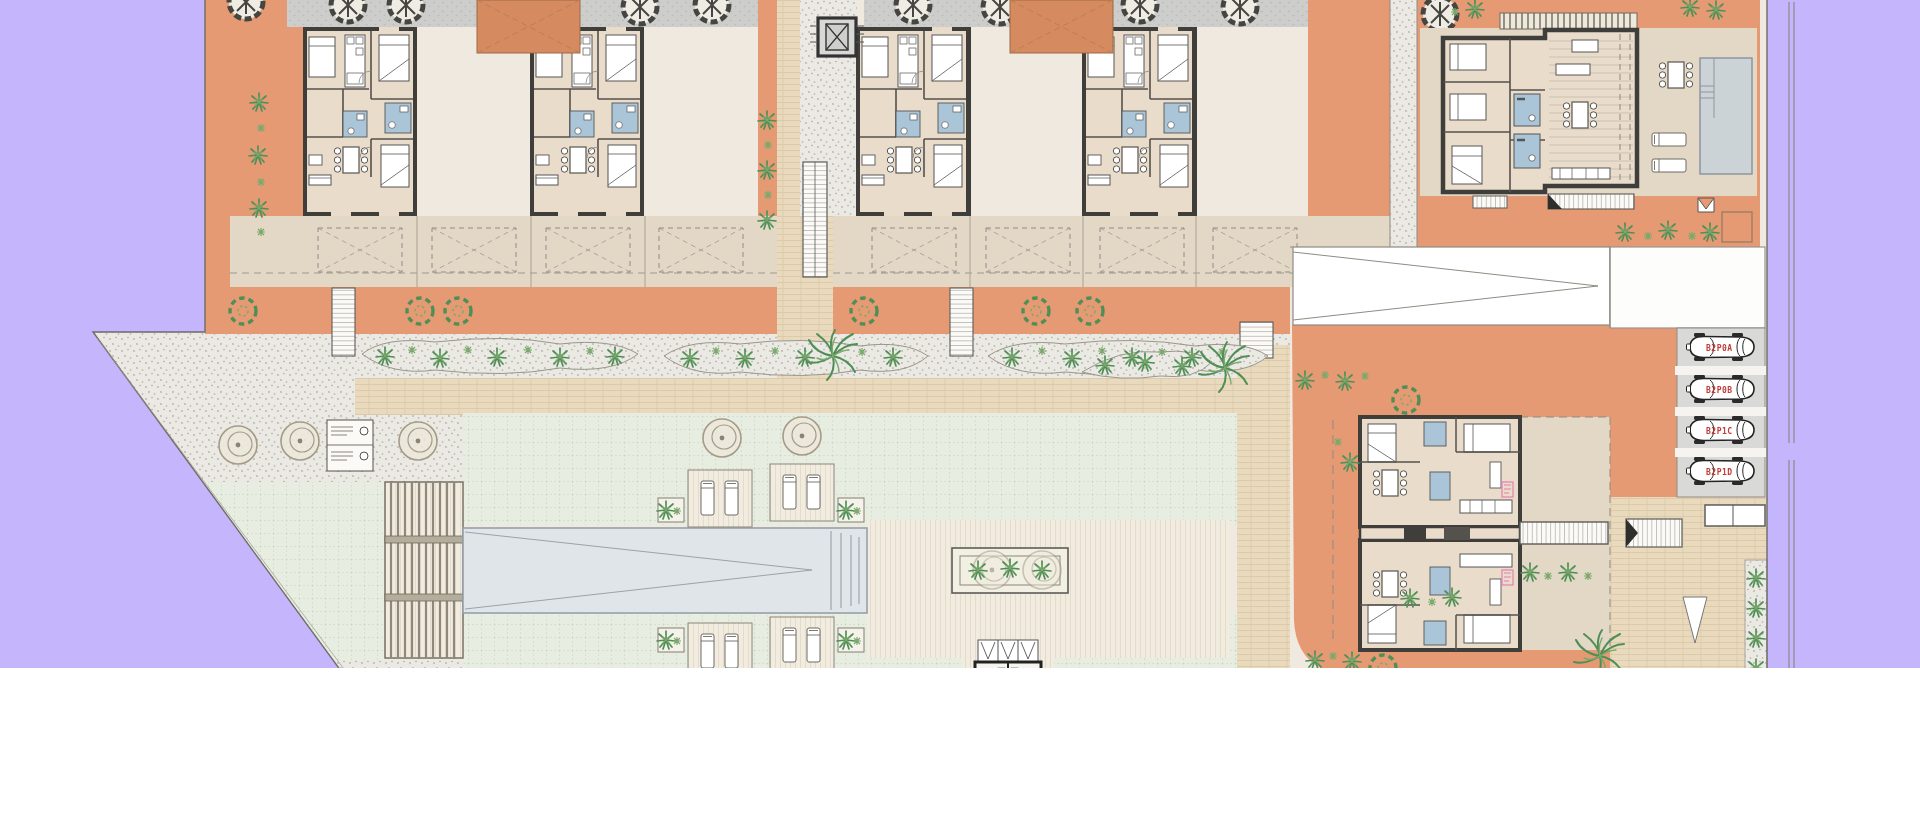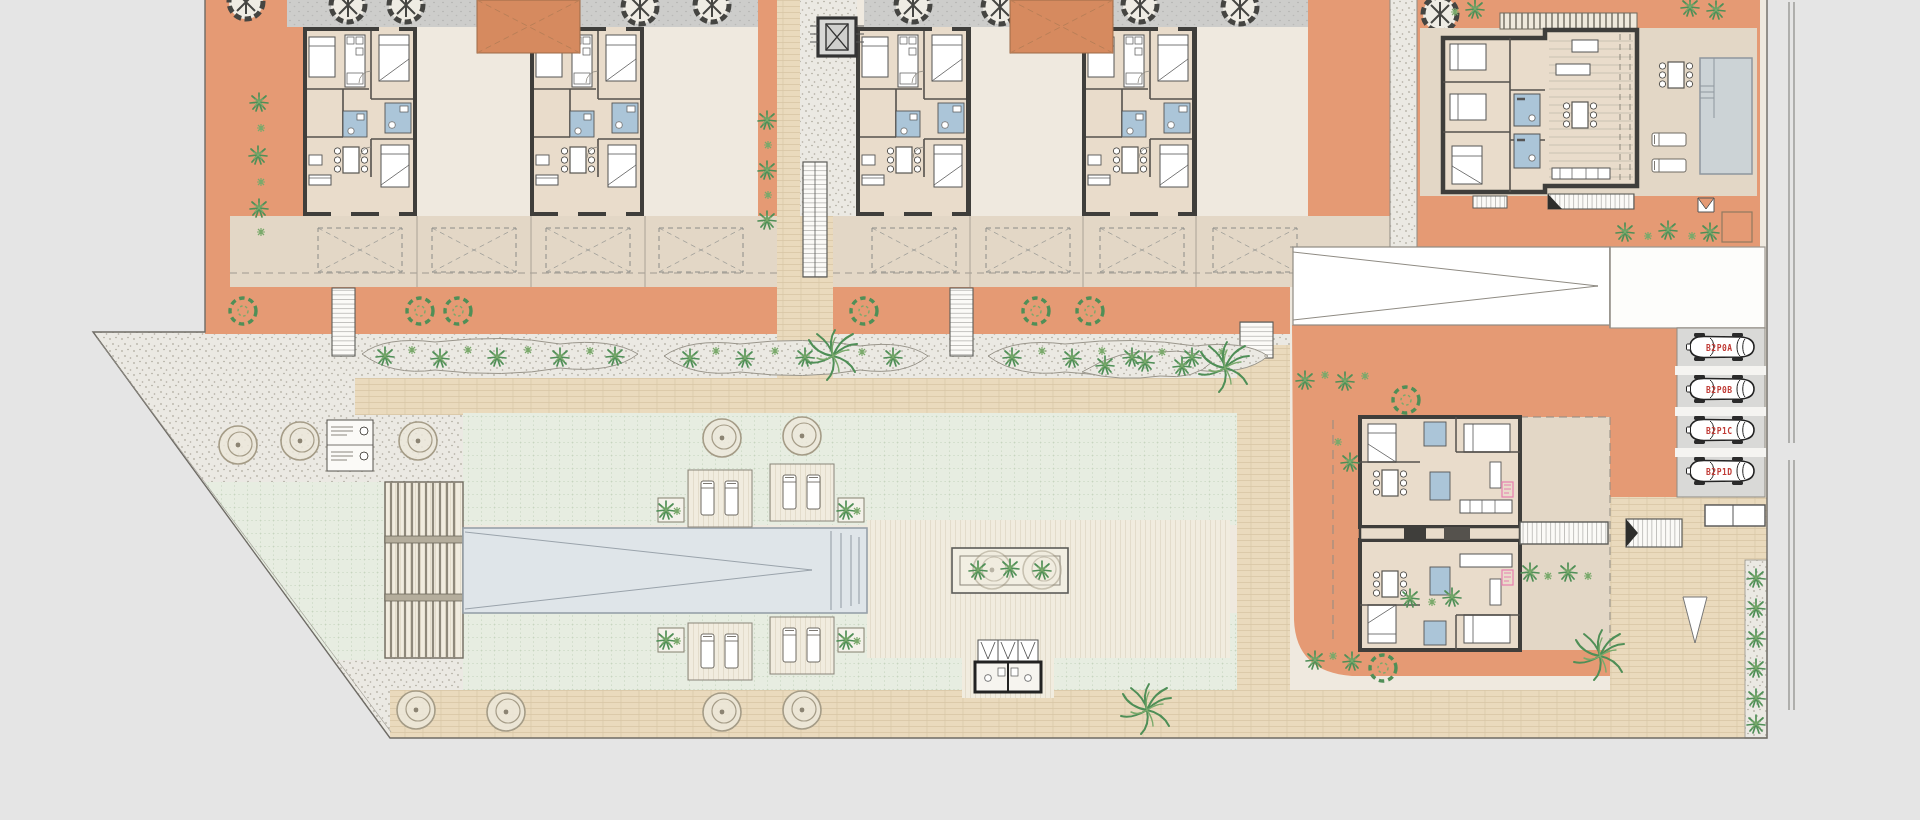--- a/index.html
+++ b/index.html
@@ -1,16 +1,16 @@
 <!DOCTYPE html>
 <html style="--terr: #e59a74; --terrd: #d68a5f; --floor: #e9dccb; --band: #e3d7c6; --wall: #3f3e3b; --bath: #abc5d8; --roof: #cdcdcb; --lawn: #e7ede1; --gravel: #ebe9e3; --brick: #eadabd; --brickline: #cfba98; --deck: #f1ecdf; --pool: #dfe5e9; --stall: #d9d9d7; --palm: #4f8f57; --palm2: #7aa96b; --gtree: #a59c87; --label_red: #c03b36; --pink: #e87fb0;"><head>
 <meta charset="utf-8">
 <style>
   html,body{margin:0;padding:0;background:#ffffff;font-family:"DejaVu Sans",sans-serif;}
-  .stage{position:relative;width:1920px;height:820px;background:#e5e5e5;overflow:hidden;}
+  .stage{position:relative;width:1920px;height:668px;background:#c4b5fd;overflow:hidden;}
   svg{display:block}
   text.car-label{font-family:"DejaVu Sans Mono",monospace;font-size:8px;font-weight:bold;
     fill:var(--label_red);letter-spacing:.5px}
 </style>
 </head>
 <body>
 
 <div class="stage">
 <svg viewBox="0 0 1920 820" width="1920" height="820">
 <defs>

